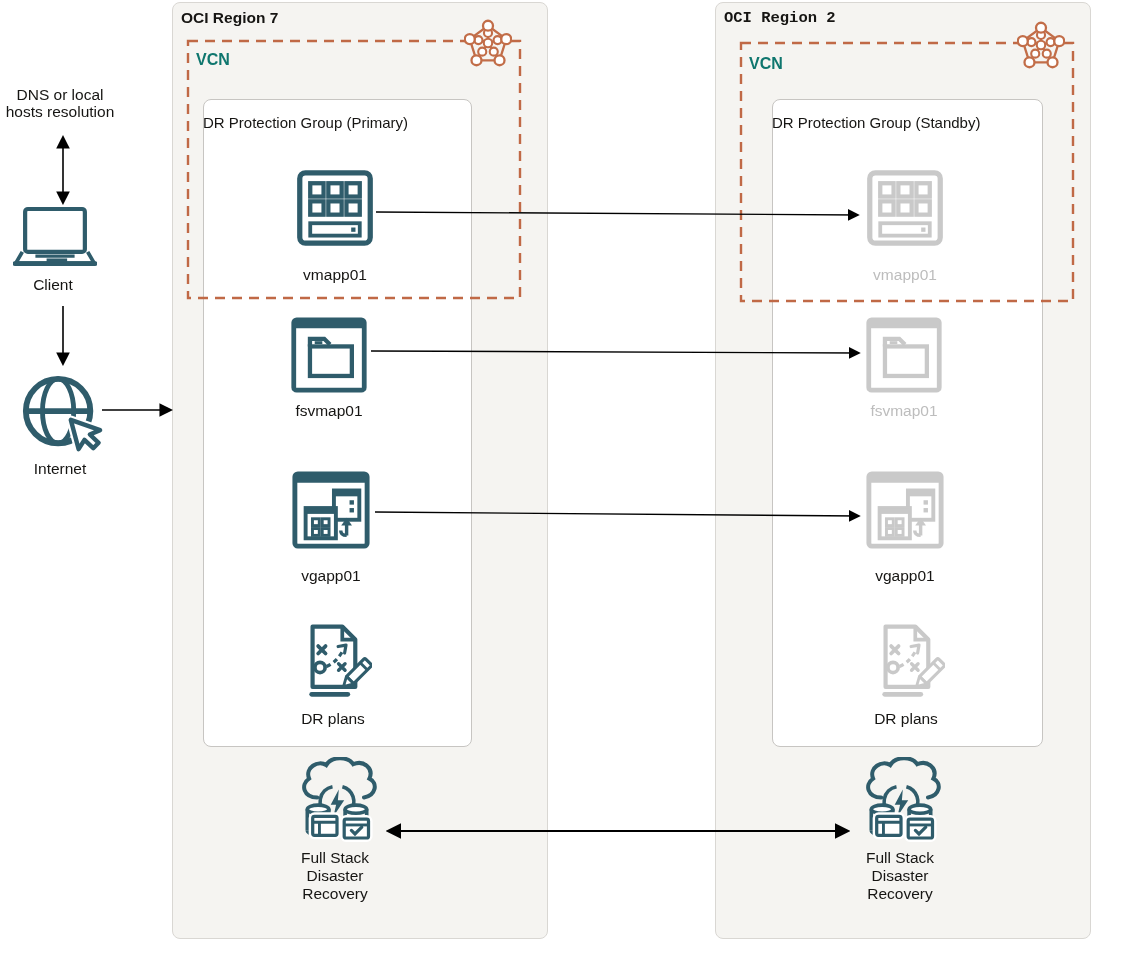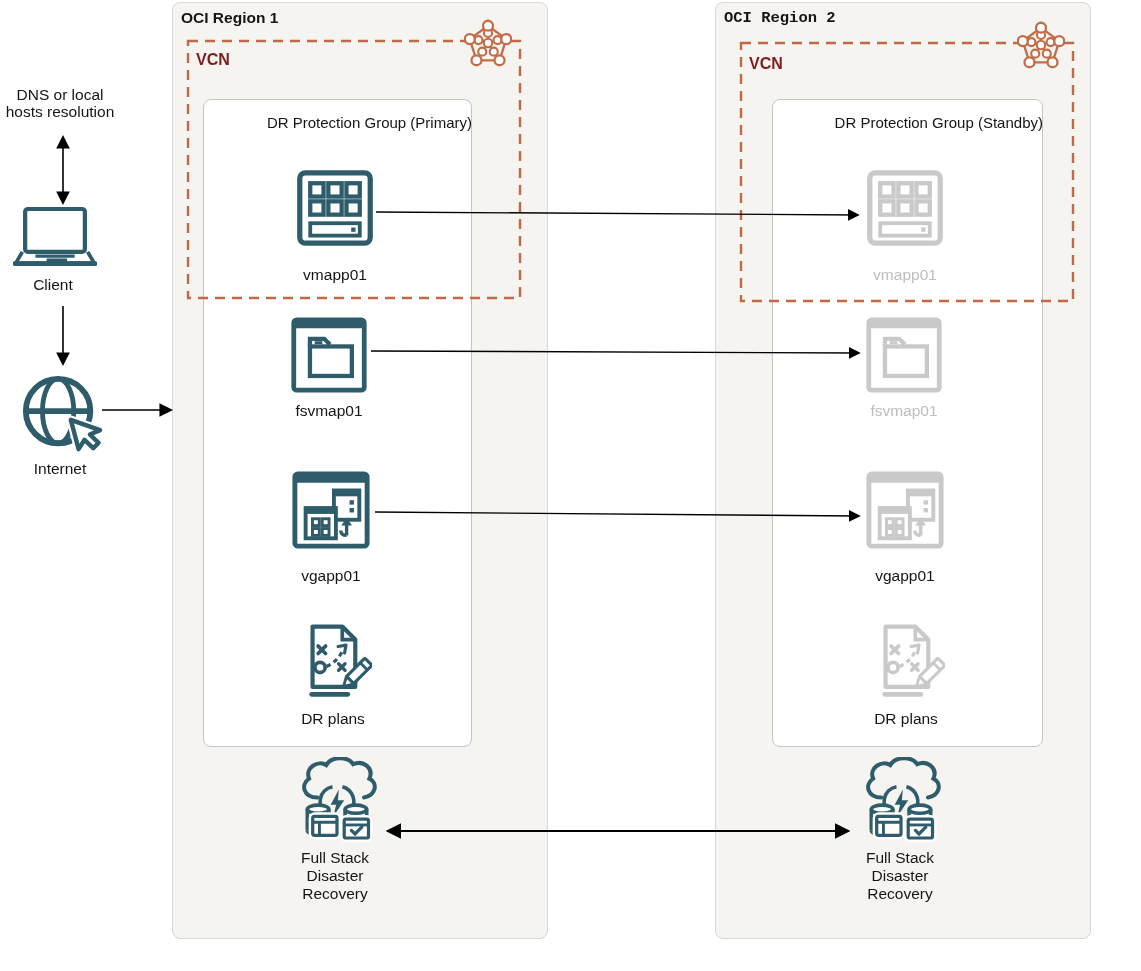--- a/index.html
+++ b/index.html
@@ -9,22 +9,22 @@
   }
   .region{
     position:absolute;top:2px;width:376px;height:937px;
     background:#F5F4F1;border:1px solid #D9D7D3;border-radius:8px;box-sizing:border-box;
   }
   .region-title{position:absolute;font-weight:bold;font-size:15.5px;color:#161513;white-space:nowrap;}
   .group-box{
     position:absolute;top:99px;height:648px;background:#ffffff;
     border:1px solid #C7C5C2;border-radius:8px;box-sizing:border-box;
   }
-  .group-title{position:absolute;top:114px;font-size:15px;text-align:right;color:#161513;}
-  .vcn-label{position:absolute;font-weight:bold;font-size:16px;color:#7f1d1d;}
+  .group-title{position:absolute;top:114px;font-size:15px;text-align:left;color:#161513;}
+  .vcn-label{position:absolute;font-weight:bold;font-size:16px;color:#0f766e;}
   .lbl{position:absolute;width:140px;text-align:center;font-size:15.5px;color:#161513;line-height:18px;}
   .lbl.gray{color:#BDBDBD;}
   .ic-teal{color:#2F5C6B;}
   .ic-gray{color:#C9C9C9;}
   .ic-orange{color:#C26D48;}
   svg.icon{position:absolute;display:block;}
   .overlay{position:absolute;left:0;top:0;pointer-events:none;}
   .vcn-rect{position:absolute;pointer-events:none;}
   .dns-text{position:absolute;left:-2px;top:86px;width:124px;text-align:center;
     font-size:15.5px;line-height:17px;color:#161513;}
@@ -153,21 +153,21 @@
       <use href="#sym-laptop"></use>
     </svg>
   <div class="lbl" style="left:-17px;top:276px;">Client</div>
 
   <svg class="icon ic-teal" style="left:20px;top:372px;" width="84" height="84">
       <use href="#sym-globe"></use>
     </svg>
   <div class="lbl" style="left:-10px;top:460px;">Internet</div>
 
   <div class="region" style="left:172px;"></div>
-  <div class="region-title" style="left:181px;top:9px;">OCI Region 1</div>
+  <div class="region-title" style="left:181px;top:9px;">OCI Region 7</div>
 
   <div class="group-box" style="left:203px;width:269px;"></div>
   <div class="group-title" style="left:203px;width:269px;">DR Protection Group (Primary)</div>
 
   <svg class="vcn-rect" style="left:186px;top:39px;" width="336" height="262">
     <rect x="2" y="2" width="332" height="257" fill="none" stroke="#C06946" stroke-width="2.4" stroke-dasharray="10 7"></rect>
   </svg>
   <div class="vcn-label" style="left:196px;top:51px;">VCN</div>
   <svg class="icon ic-orange" style="left:464px;top:19px;" width="48" height="48">
       <use href="#sym-vcn"></use>

